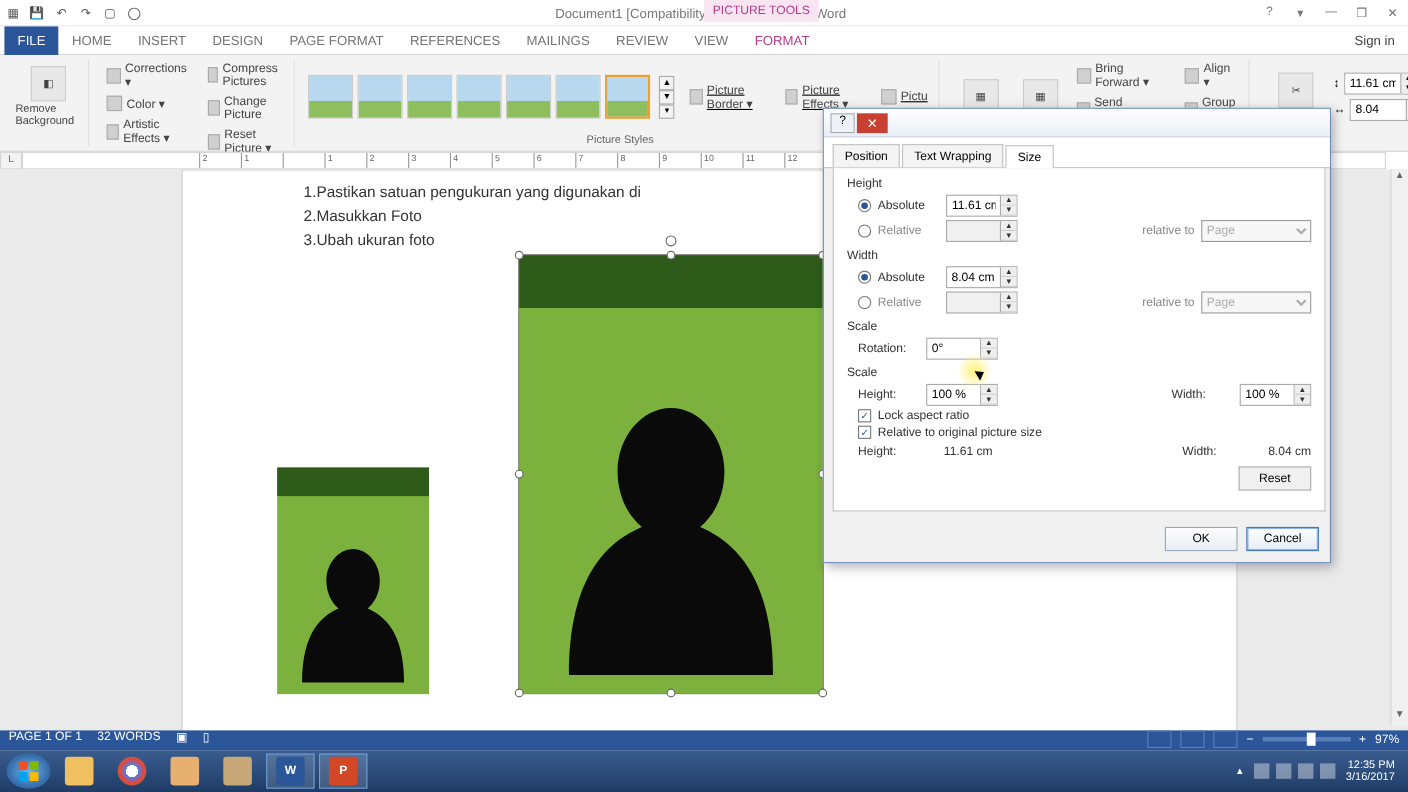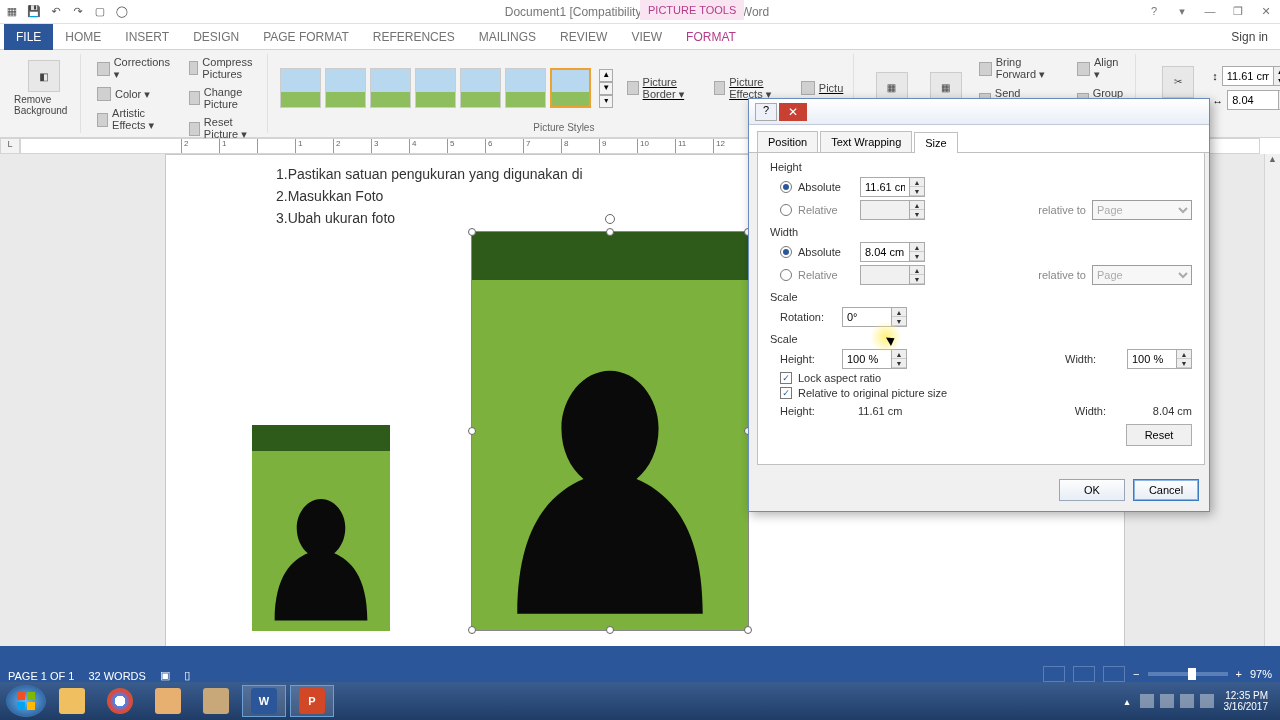--- a/index.html
+++ b/index.html
@@ -83,21 +83,21 @@
 .relto { margin-left: auto; display: flex; align-items: center; gap: 6px; }
 .relto-lbl { color: #888; }
 .relto select { border: 1px solid #737373; height: 20px; width: 100px; font-size: 11px; background: #f4f4f4; color: #888; }
 .hl { background: radial-gradient(circle, #fff27a 0%, rgba(255,242,122,0) 70%); position: absolute; width: 32px; height: 32px; }
 .dlg-btns { display: flex; justify-content: flex-end; gap: 8px; padding: 6px 10px 10px; }
 .dlg-btn { min-width: 66px; height: 22px; border: 1px solid #9aa7b8; background: linear-gradient(#fdfdfd,#e7eef6); font-size: 11px; }
 .dlg-btn.focus { border: 1px solid #3e7ac0; box-shadow: 0 0 0 1px #8ab4e8 inset; }
 .reset-btn { float: right; min-width: 66px; height: 22px; border: 1px solid #adadad; background: #f0f0f0; font-size: 11px; margin-top: 4px; }
 
 
-.statusbar { position: absolute; bottom: 38px; left: 0; right: 0; height: 36px; background: #2b579a; color: #fff; display: flex; align-items: flex-end; padding: 0 8px; font-size: 11px; gap: 14px; }
+.statusbar { position: absolute; bottom: 38px; left: 0; right: 0; height: 18px; background: #2b579a; color: #fff; display: flex; align-items: flex-start; padding: 0 8px; font-size: 11px; gap: 14px; }
 .status-right { margin-left: auto; display: flex; align-items: center; gap: 8px; }
 .view-btn { width: 22px; height: 16px; border: 1px solid #5a7fb8; }
 .zoom-slider { width: 80px; height: 4px; background: #5a7fb8; position: relative; }
 .zoom-thumb { position: absolute; width: 8px; height: 12px; background: #fff; top: -4px; left: 40px; }
 
 
 .taskbar { position: absolute; bottom: 0; left: 0; right: 0; height: 38px; background: linear-gradient(#3a5d8f,#1f3c66); display: flex; align-items: center; padding: 0 6px; gap: 4px; }
 .start { width: 40px; height: 32px; border-radius: 50%; background: radial-gradient(#6fb6f0,#1a4c8a); border: 1px solid #3a6fa8; display: flex; align-items: center; justify-content: center; }
 .task-icon { width: 44px; height: 32px; display: flex; align-items: center; justify-content: center; border: 1px solid transparent; }
 .task-icon.active { background: rgba(255,255,255,0.15); border: 1px solid #6a9fd8; }

